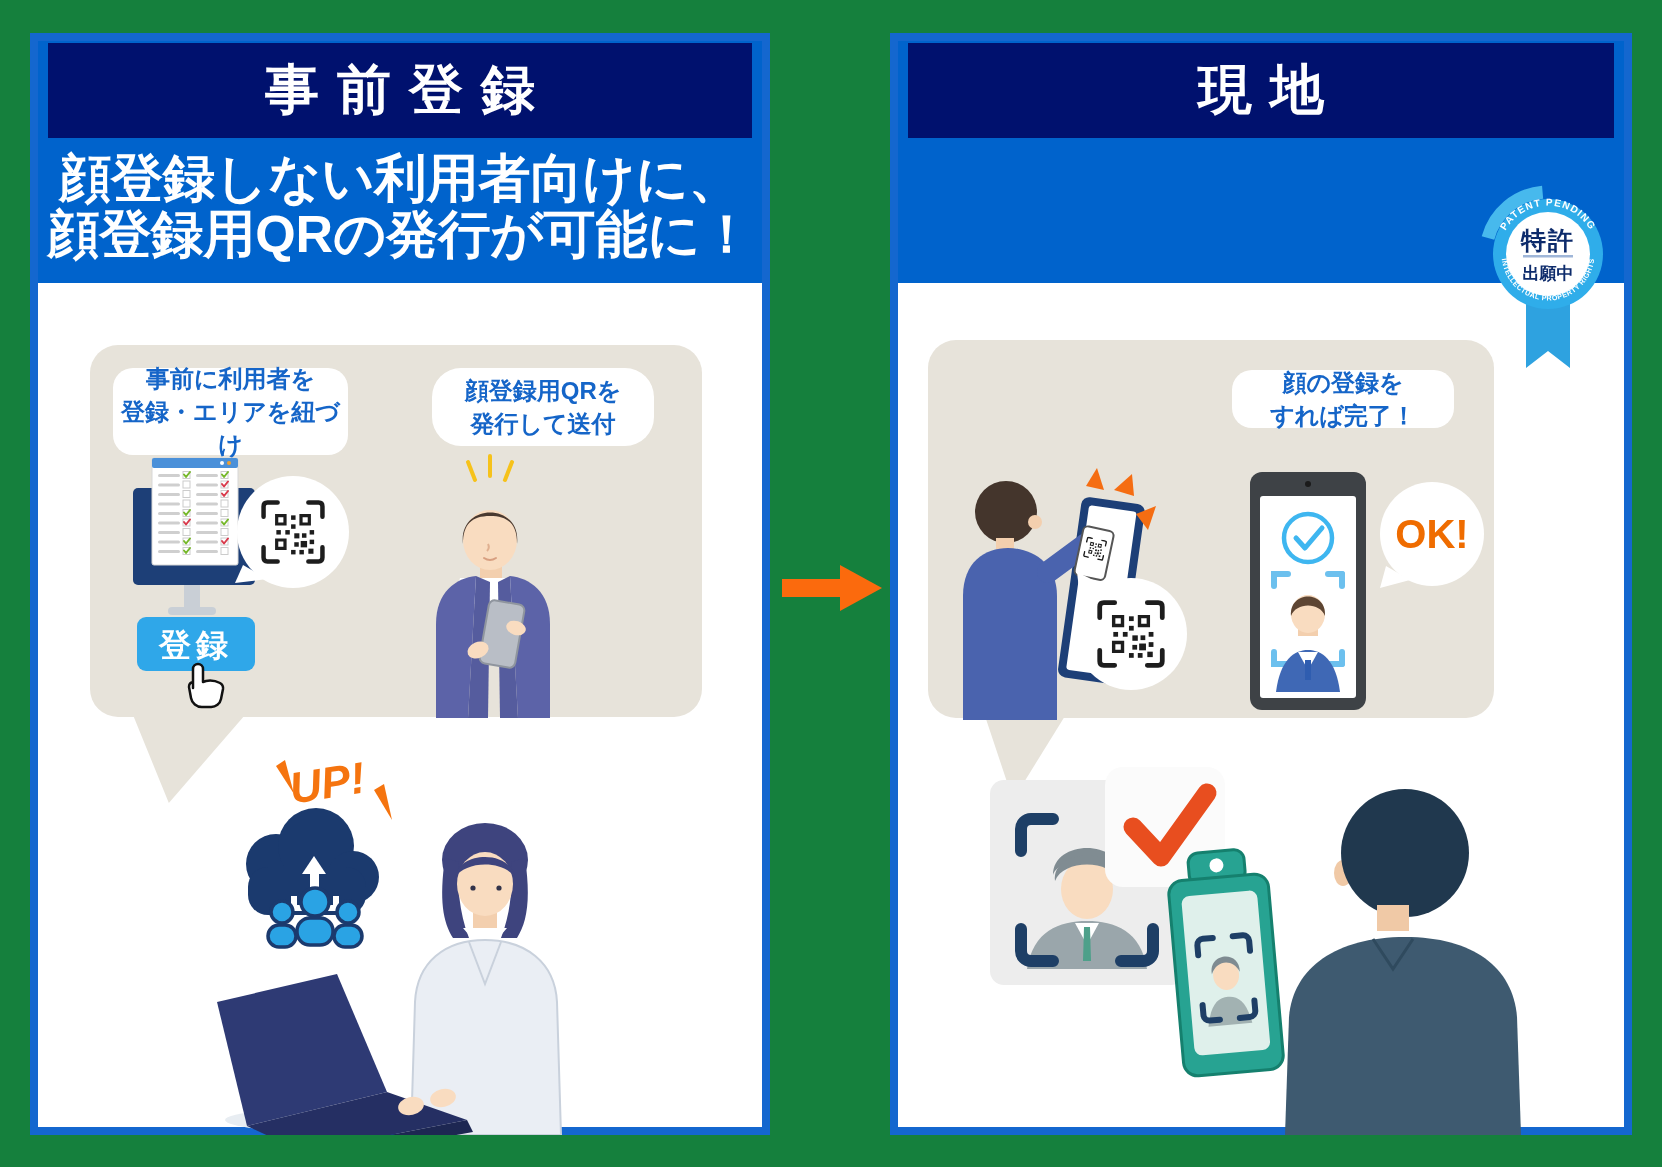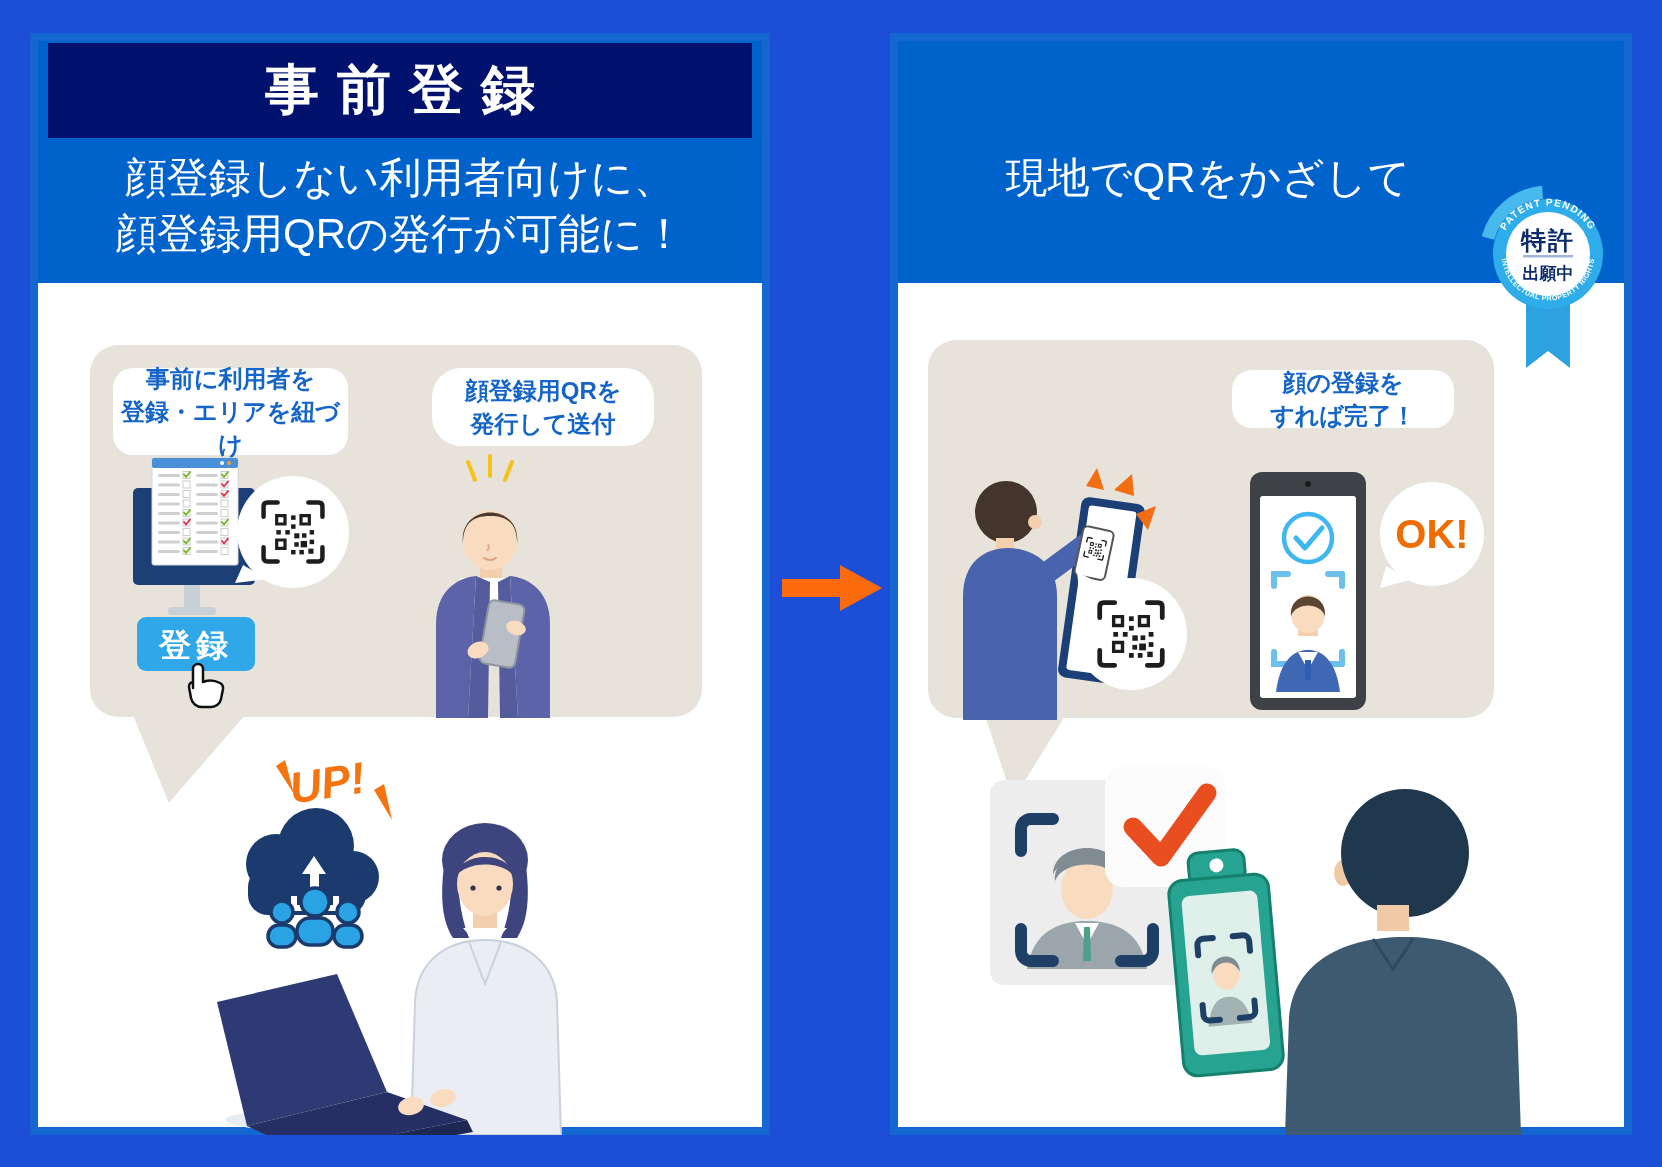--- a/index.html
+++ b/index.html
@@ -1,23 +1,23 @@
 <!DOCTYPE html>
 <html><head>
 <meta charset="utf-8">
 <style>
   html,body{margin:0;padding:0;background:#ffffff;}
   body{font-family:"Liberation Sans","DejaVu Sans",sans-serif;}
-  .canvas{position:relative;width:1662px;height:1167px;background:#1d4ed8;overflow:hidden;}
+  .canvas{position:relative;width:1662px;height:1167px;background:#15803d;overflow:hidden;}
   .abs{position:absolute;}
   .panel{position:absolute;top:33px;height:1102px;background:#ffffff;border:8px solid #1467cf;box-sizing:border-box;}
   .panel-top{position:absolute;background:#0063cc;}
   .navy-bar{position:absolute;background:#00116e;display:flex;align-items:center;justify-content:center;}
   .panel-title{color:#ffffff;font-size:54px;font-weight:bold;letter-spacing:18px;text-indent:18px;}
-  .subtitle{position:absolute;color:#ffffff;font-size:42px;font-weight:normal;text-align:center;line-height:56px;}
+  .subtitle{position:absolute;color:#ffffff;font-size:52px;font-weight:bold;text-align:center;line-height:56px;}
   .beige{position:absolute;background:#e7e3da;border-radius:28px;}
   .tail{position:absolute;background:#e7e3da;}
   .pill{position:absolute;background:#ffffff;border-radius:20px;display:flex;flex-direction:column;align-items:center;justify-content:center;}
   .pill span{display:block;color:#1565c8;font-size:24px;font-weight:bold;line-height:33px;text-align:center;}
   svg text{font-family:"Liberation Sans","DejaVu Sans",sans-serif;}
 </style>
 </head>
 <body>
 
 <div class="canvas">
@@ -214,22 +214,25 @@
     <ellipse cx="238" cy="308" rx="13" ry="9" fill="#f9dcc0" transform="rotate(-12 238 308)"></ellipse>
   </svg>
 
   <svg class="abs" style="left:782px;top:565px;" width="100" height="46" viewBox="0 0 100 46">
     <rect x="0" y="14" width="62" height="18" fill="#fb6a0d"></rect>
     <polygon points="58,0 100,23 58,46" fill="#fb6a0d"></polygon>
   </svg>
 
   <div class="panel" style="left:890px;width:742px;"></div>
   <div class="panel-top" style="left:898px;top:41px;width:726px;height:242px;"></div>
+  <div class="navy-bar" style="left:908px;top:43px;width:706px;height:95px;">
+    <span class="panel-title">現地</span>
+  </div>
   <div class="subtitle" style="left:898px;top:150px;width:620px;">
-    <span>現地でQRをかざして</span><br>
+    <br>
   </div>
 
   <div class="beige" style="left:928px;top:340px;width:566px;height:378px;"></div>
   <div class="tail" style="left:985px;top:716px;width:80px;height:84px;clip-path:polygon(0 0,100% 0,35% 100%);"></div>
 
   <div class="pill" style="left:1232px;top:370px;width:222px;height:58px;">
     <span>顔の登録を</span>
     <span>すれば完了！</span>
   </div>
 

